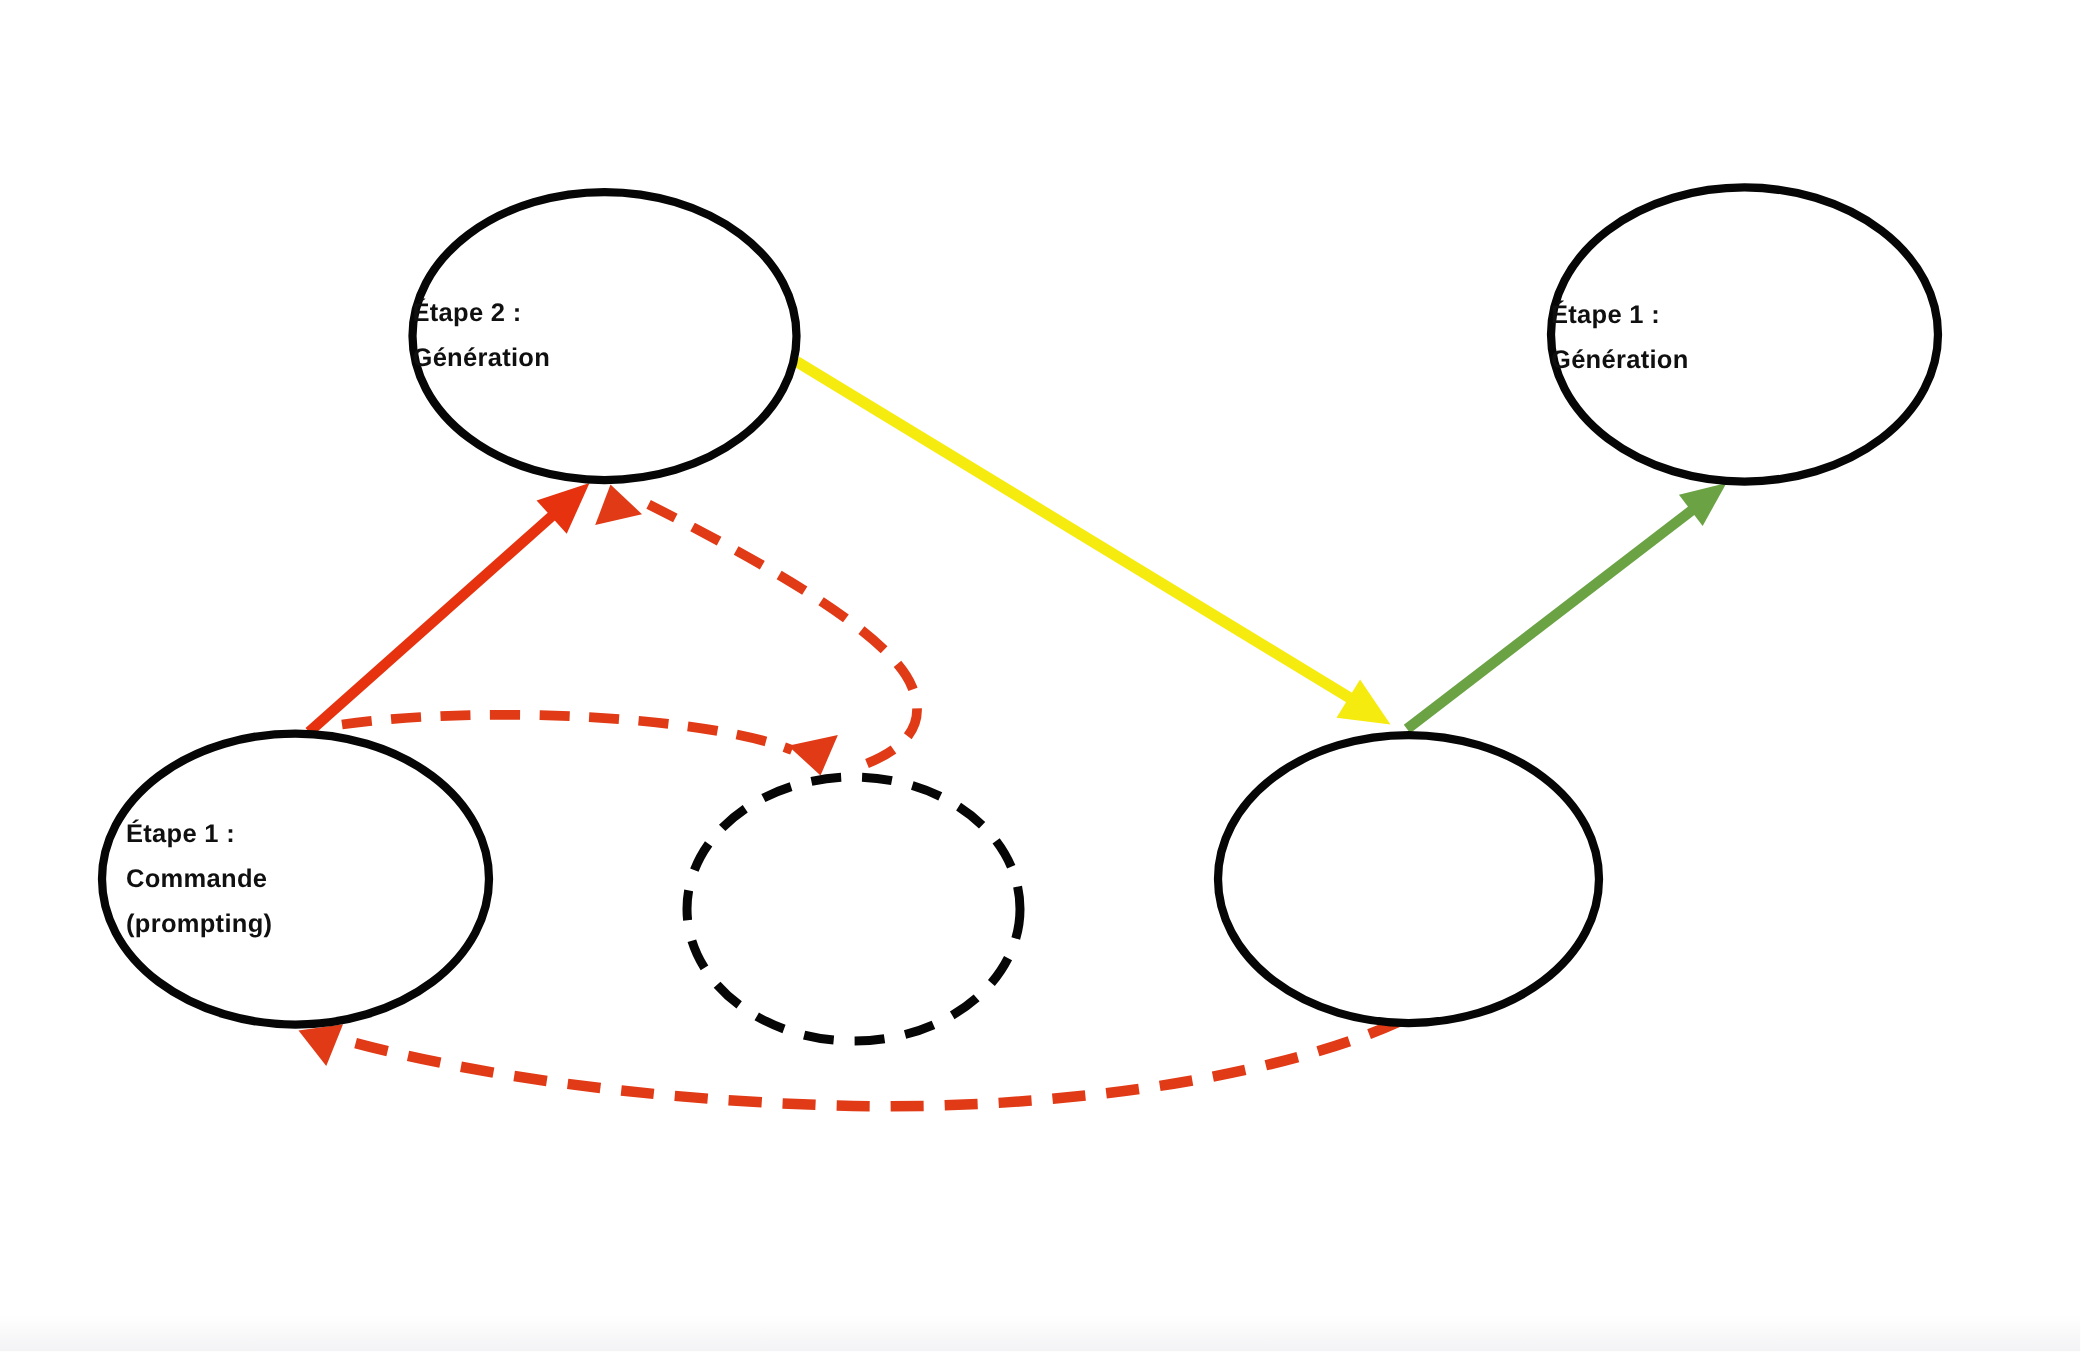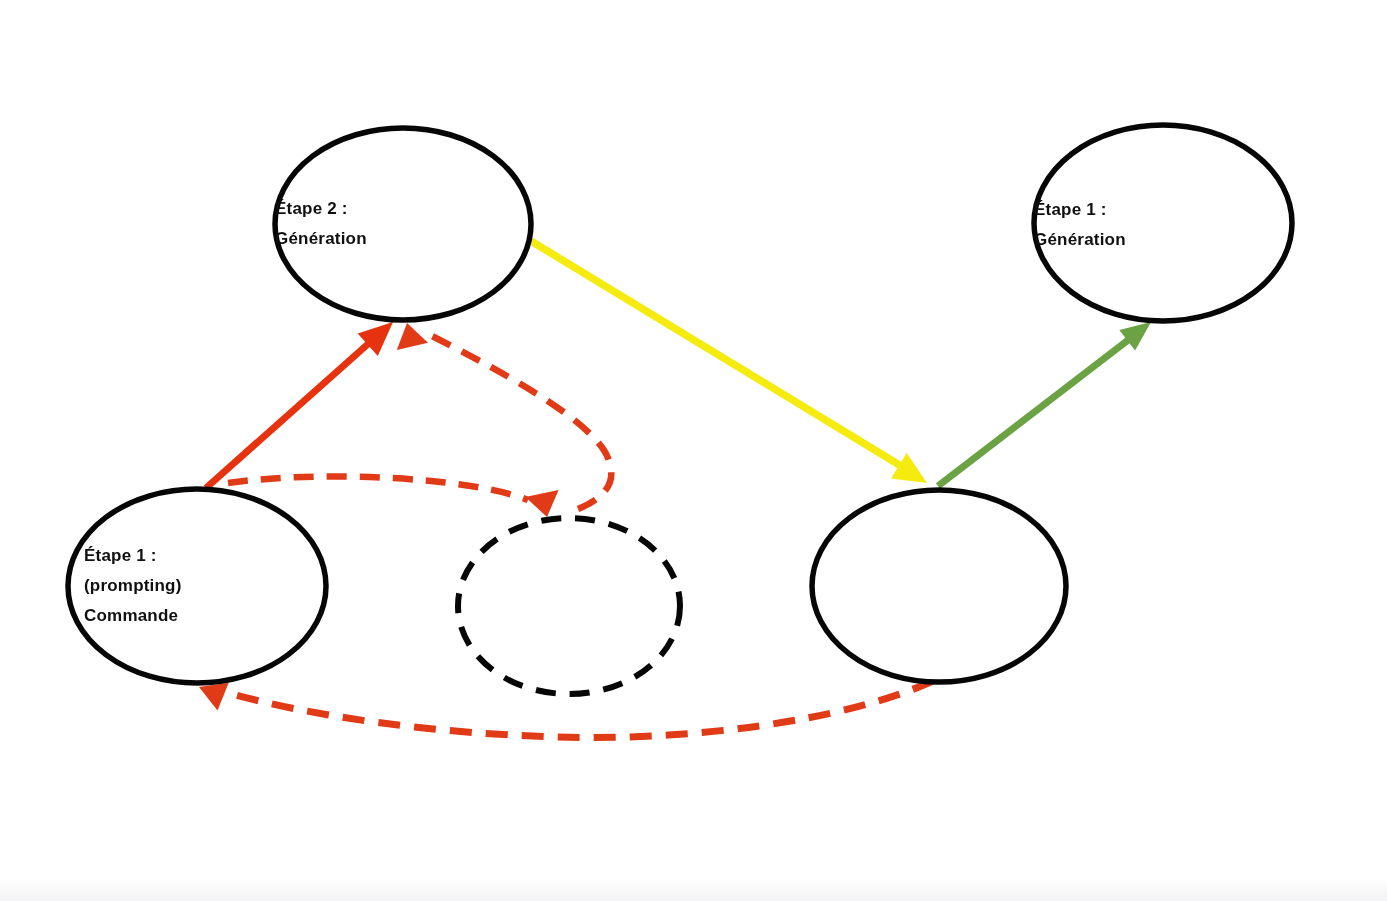--- a/index.html
+++ b/index.html
@@ -54,18 +54,18 @@
       <div class="node-label" style="left: 275px; width: 256px; top: 194px;">
         <div>Étape 2 :</div>
         <div>Génération</div>
       </div>
       <div class="node-label" style="left: 1034px; width: 258px; top: 195px;">
         <div>Étape 1 :</div>
         <div>Génération</div>
       </div>
       <div class="node-label" style="left: 84px; width: 258px; top: 541px;">
         <div>Étape 1 :</div>
+        <div>Commande</div>
         <div>(prompting)</div>
-        <div>Commande</div>
       </div>
     </div>
   <div class="bottom-fade"></div>
 </div>
 
 </body></html>

